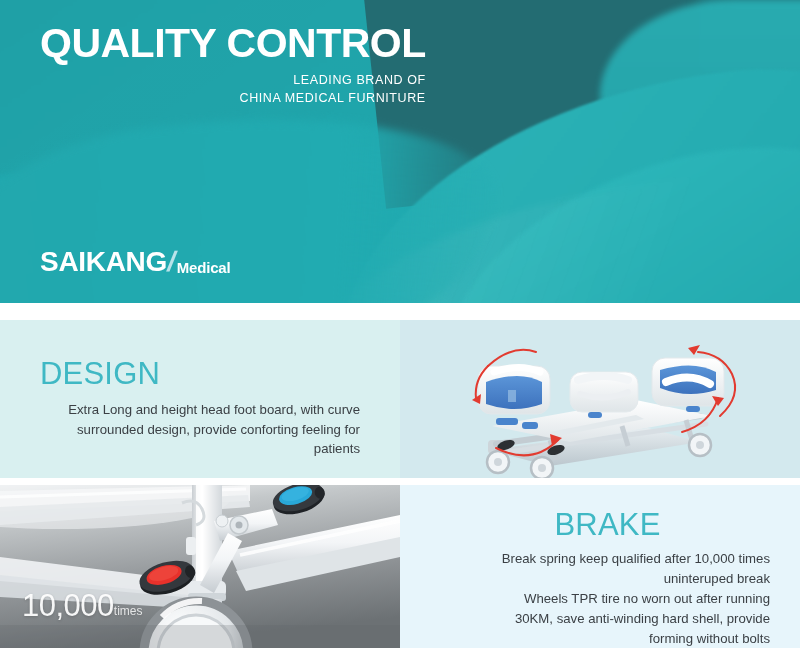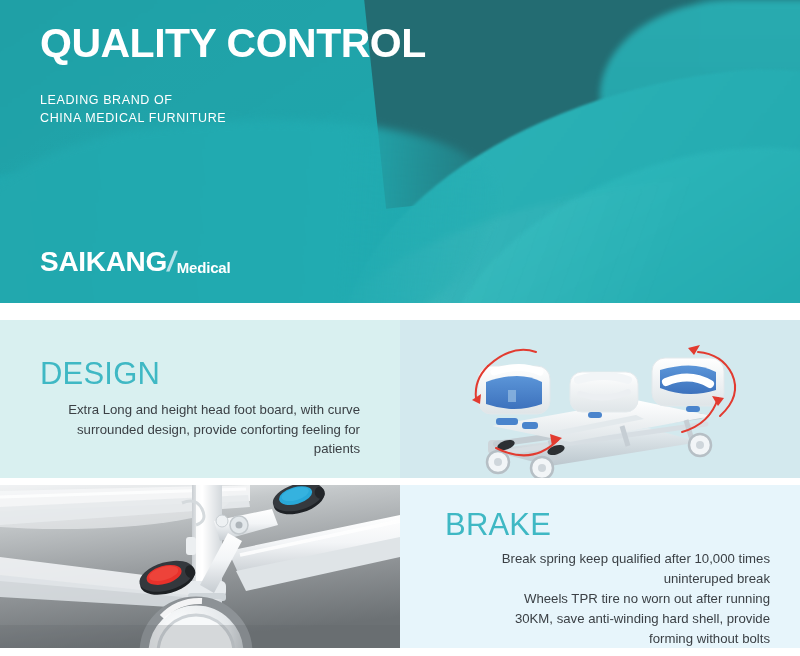--- a/index.html
+++ b/index.html
@@ -80,24 +80,25 @@
     opacity:.85;
   }
 
   .banner-text{ position:absolute; left:40px; top:22px; z-index:6; }
   .title{
     font-size:41px; font-weight:bold; color:#ffffff;
     letter-spacing:-0.5px; line-height:1.05;
     font-family:"Liberation Sans", sans-serif;
   }
   .subtitle{
-    margin-top:26px;
+    margin-top:6px;
     font-size:12.5px; color:#ffffff; line-height:1.45;
     letter-spacing:.6px;
     font-family:"Liberation Sans", sans-serif;
+    text-align:right;
   }
   .logo{
     position:absolute; left:40px; top:248px; z-index:6;
     display:flex; align-items:flex-end;
   }
   .logo-main{
     font-size:28px; font-weight:bold; color:#ffffff; letter-spacing:-0.3px;
     line-height:1;
   }
   .logo-slash{
@@ -134,21 +135,21 @@
   
   .row2{ position:absolute; left:0; top:485px; width:800px; height:163px; display:flex; }
   .brake-photo{
     position:relative; width:400px; height:163px; overflow:hidden;
     background:linear-gradient(170deg,#e7e9ea 0%,#b9bcbe 30%,#8f9396 62%,#6e7376 100%);
   }
   .brake-text{
     width:400px; height:163px; background:#e7f5fb;
     padding:24px 30px 0 45px;
   }
-  .brake-text .heading{ margin-bottom:9px; }
+  .brake-text .heading{ margin-bottom:9px;text-align:center; }
   .brake-text .body-text{ font-size:13.2px; line-height:1.52; }
 
   .odometer{
     position:absolute; left:22px; bottom:28px; z-index:5;
     display:flex; align-items:flex-end;
     color:rgba(255,255,255,.93);
     text-shadow:0 1px 3px rgba(0,0,0,.18);
   }
   .odo-num{ font-size:31px; line-height:.95; letter-spacing:-0.5px; }
   .odo-unit{ font-size:12px; line-height:1; margin-bottom:3px; opacity:.85; }
@@ -359,20 +360,24 @@
           <circle cx="196" cy="168" r="52" fill="url(#wheelg)"></circle>
           <circle cx="196" cy="168" r="52" fill="none" stroke="#8d9296" stroke-width="9"></circle>
           <circle cx="196" cy="168" r="38" fill="#f7f9fa"></circle>
           <circle cx="196" cy="168" r="38" fill="none" stroke="#cdd2d6" stroke-width="3"></circle>
           <path d="M162 132 a52 52 0 0 1 40 -16" stroke="#ffffff" stroke-width="6" fill="none" opacity=".9"></path>
         </g>
 
         <rect x="0" y="140" width="400" height="23" fill="#5f6467" opacity=".22"></rect>
       </svg>
 
+      <div class="odometer">
+        <span class="odo-num">10,000</span>
+        <span class="odo-unit">times</span>
+      </div>
     </div>
 
     <div class="brake-text">
       <div class="heading">BRAKE</div>
       <div class="body-text">
         <div>Break spring keep qualified after 10,000 times</div>
         <div>uninteruped break</div>
         <div>Wheels TPR tire no worn out after running</div>
         <div>30KM, save anti-winding hard shell, provide</div>
         <div>forming without bolts</div>

